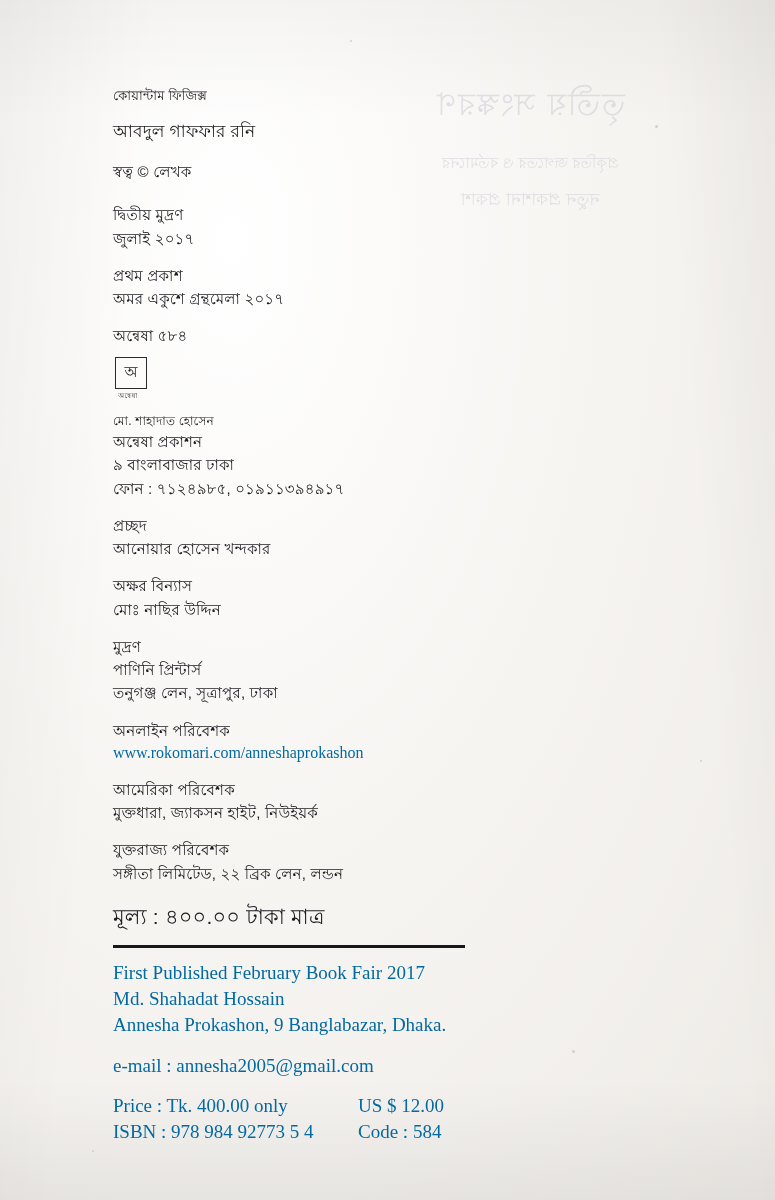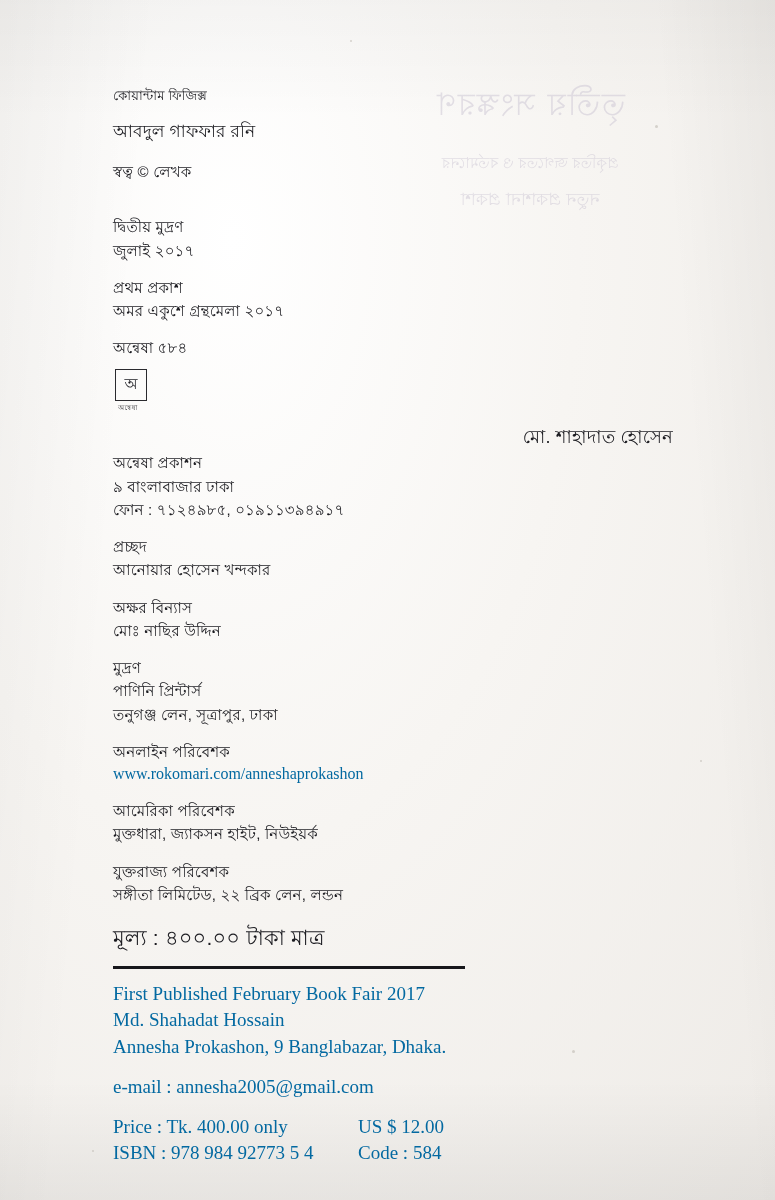--- a/index.html
+++ b/index.html
@@ -76,21 +76,21 @@
     margin-bottom: 14px;
   }
   .line {
     font-size: 15px;
     line-height: 1.55;
   }
   .block {
     margin-bottom: 14px;
   }
   .block.tight { margin-bottom: 9px; }
-  .gap-lg { margin-bottom: 32px; }
+  .gap-lg { margin-bottom: 20px; }
 
   .logo-wrap {
     margin: 2px 0 10px 2px;
   }
   .logo {
     width: 30px;
     height: 30px;
     border: 1.3px solid #2a2a2e;
     position: relative;
     display: block;
@@ -177,21 +177,21 @@
   </div>
 
   <div class="logo-wrap">
     <span class="logo">
       <span class="mark bn">অ</span>
     </span>
     <div class="logo-cap bn">অন্বেষা</div>
   </div>
 
   <div class="block">
-    <div class="bn line" style="font-size:18px;text-align:right;">মো. শাহাদাত হোসেন</div>
+    <div class="bn line" style="font-size:12px;">মো. শাহাদাত হোসেন</div>
     <div class="bn line">অন্বেষা প্রকাশন</div>
     <div class="bn line">৯ বাংলাবাজার ঢাকা</div>
     <div class="bn line">ফোন : ৭১২৪৯৮৫, ০১৯১১৩৯৪৯১৭</div>
   </div>
 
   <div class="block">
     <div class="bn line">প্রচ্ছদ</div>
     <div class="bn line">আনোয়ার হোসেন খন্দকার</div>
   </div>
 

